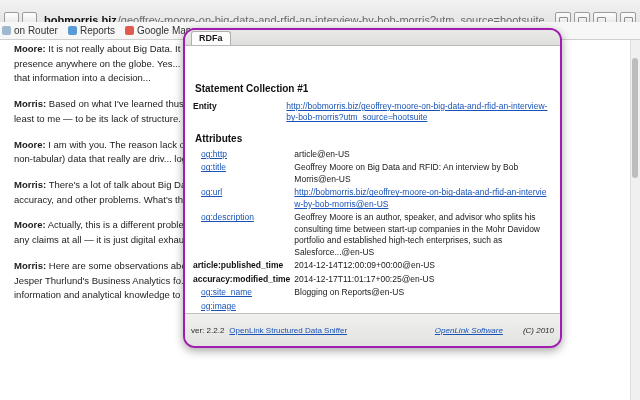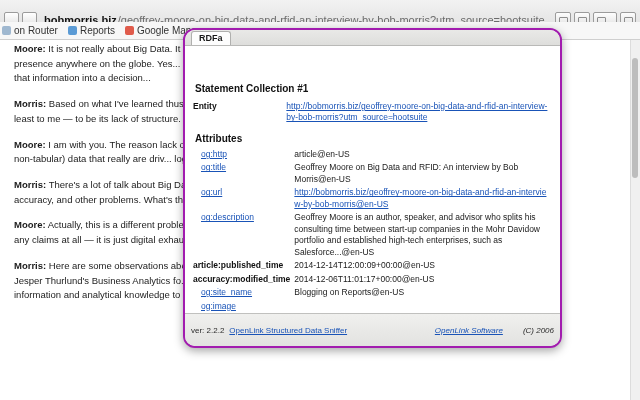--- a/index.html
+++ b/index.html
@@ -369,21 +369,21 @@
           <tr>
             <td class="k link-k">og:description</td>
             <td class="v">Geoffrey Moore is an author, speaker, and advisor who splits his consulting time between start-up companies in the Mohr Davidow portfolio and established high-tech enterprises, such as Salesforce...@en-US</td>
           </tr>
           <tr>
             <td class="k">article:published_time</td>
             <td class="v">2014-12-14T12:00:09+00:00@en-US</td>
           </tr>
           <tr>
             <td class="k">accuracy:modified_time</td>
-            <td class="v">2014-12-06T11:01:17+00:00@en-US</td>
+            <td class="v">2014-12-17T11:01:17+00:25@en-US</td>
           </tr>
           <tr>
             <td class="k link-k">og:site_name</td>
             <td class="v">Blogging on Reports@en-US</td>
           </tr>
           <tr>
             <td class="k link-k">og:image</td>
             <td class="v"></td>
           </tr>
         </tbody>
@@ -403,17 +403,17 @@
       </div>
     </div>
 
     <div class="sniffer-footer">
       <div class="footer-left">
         <span>ver: 2.2.2</span>
         <a class="u" href="#">OpenLink Structured Data Sniffer</a>
       </div>
       <div class="footer-right">
         <a class="u" href="#">OpenLink Software</a>
-        <span>(C) 2006</span>
+        <span>(C) 2010</span>
       </div>
     </div>
   </div>
 </div>
 
 </body></html>

